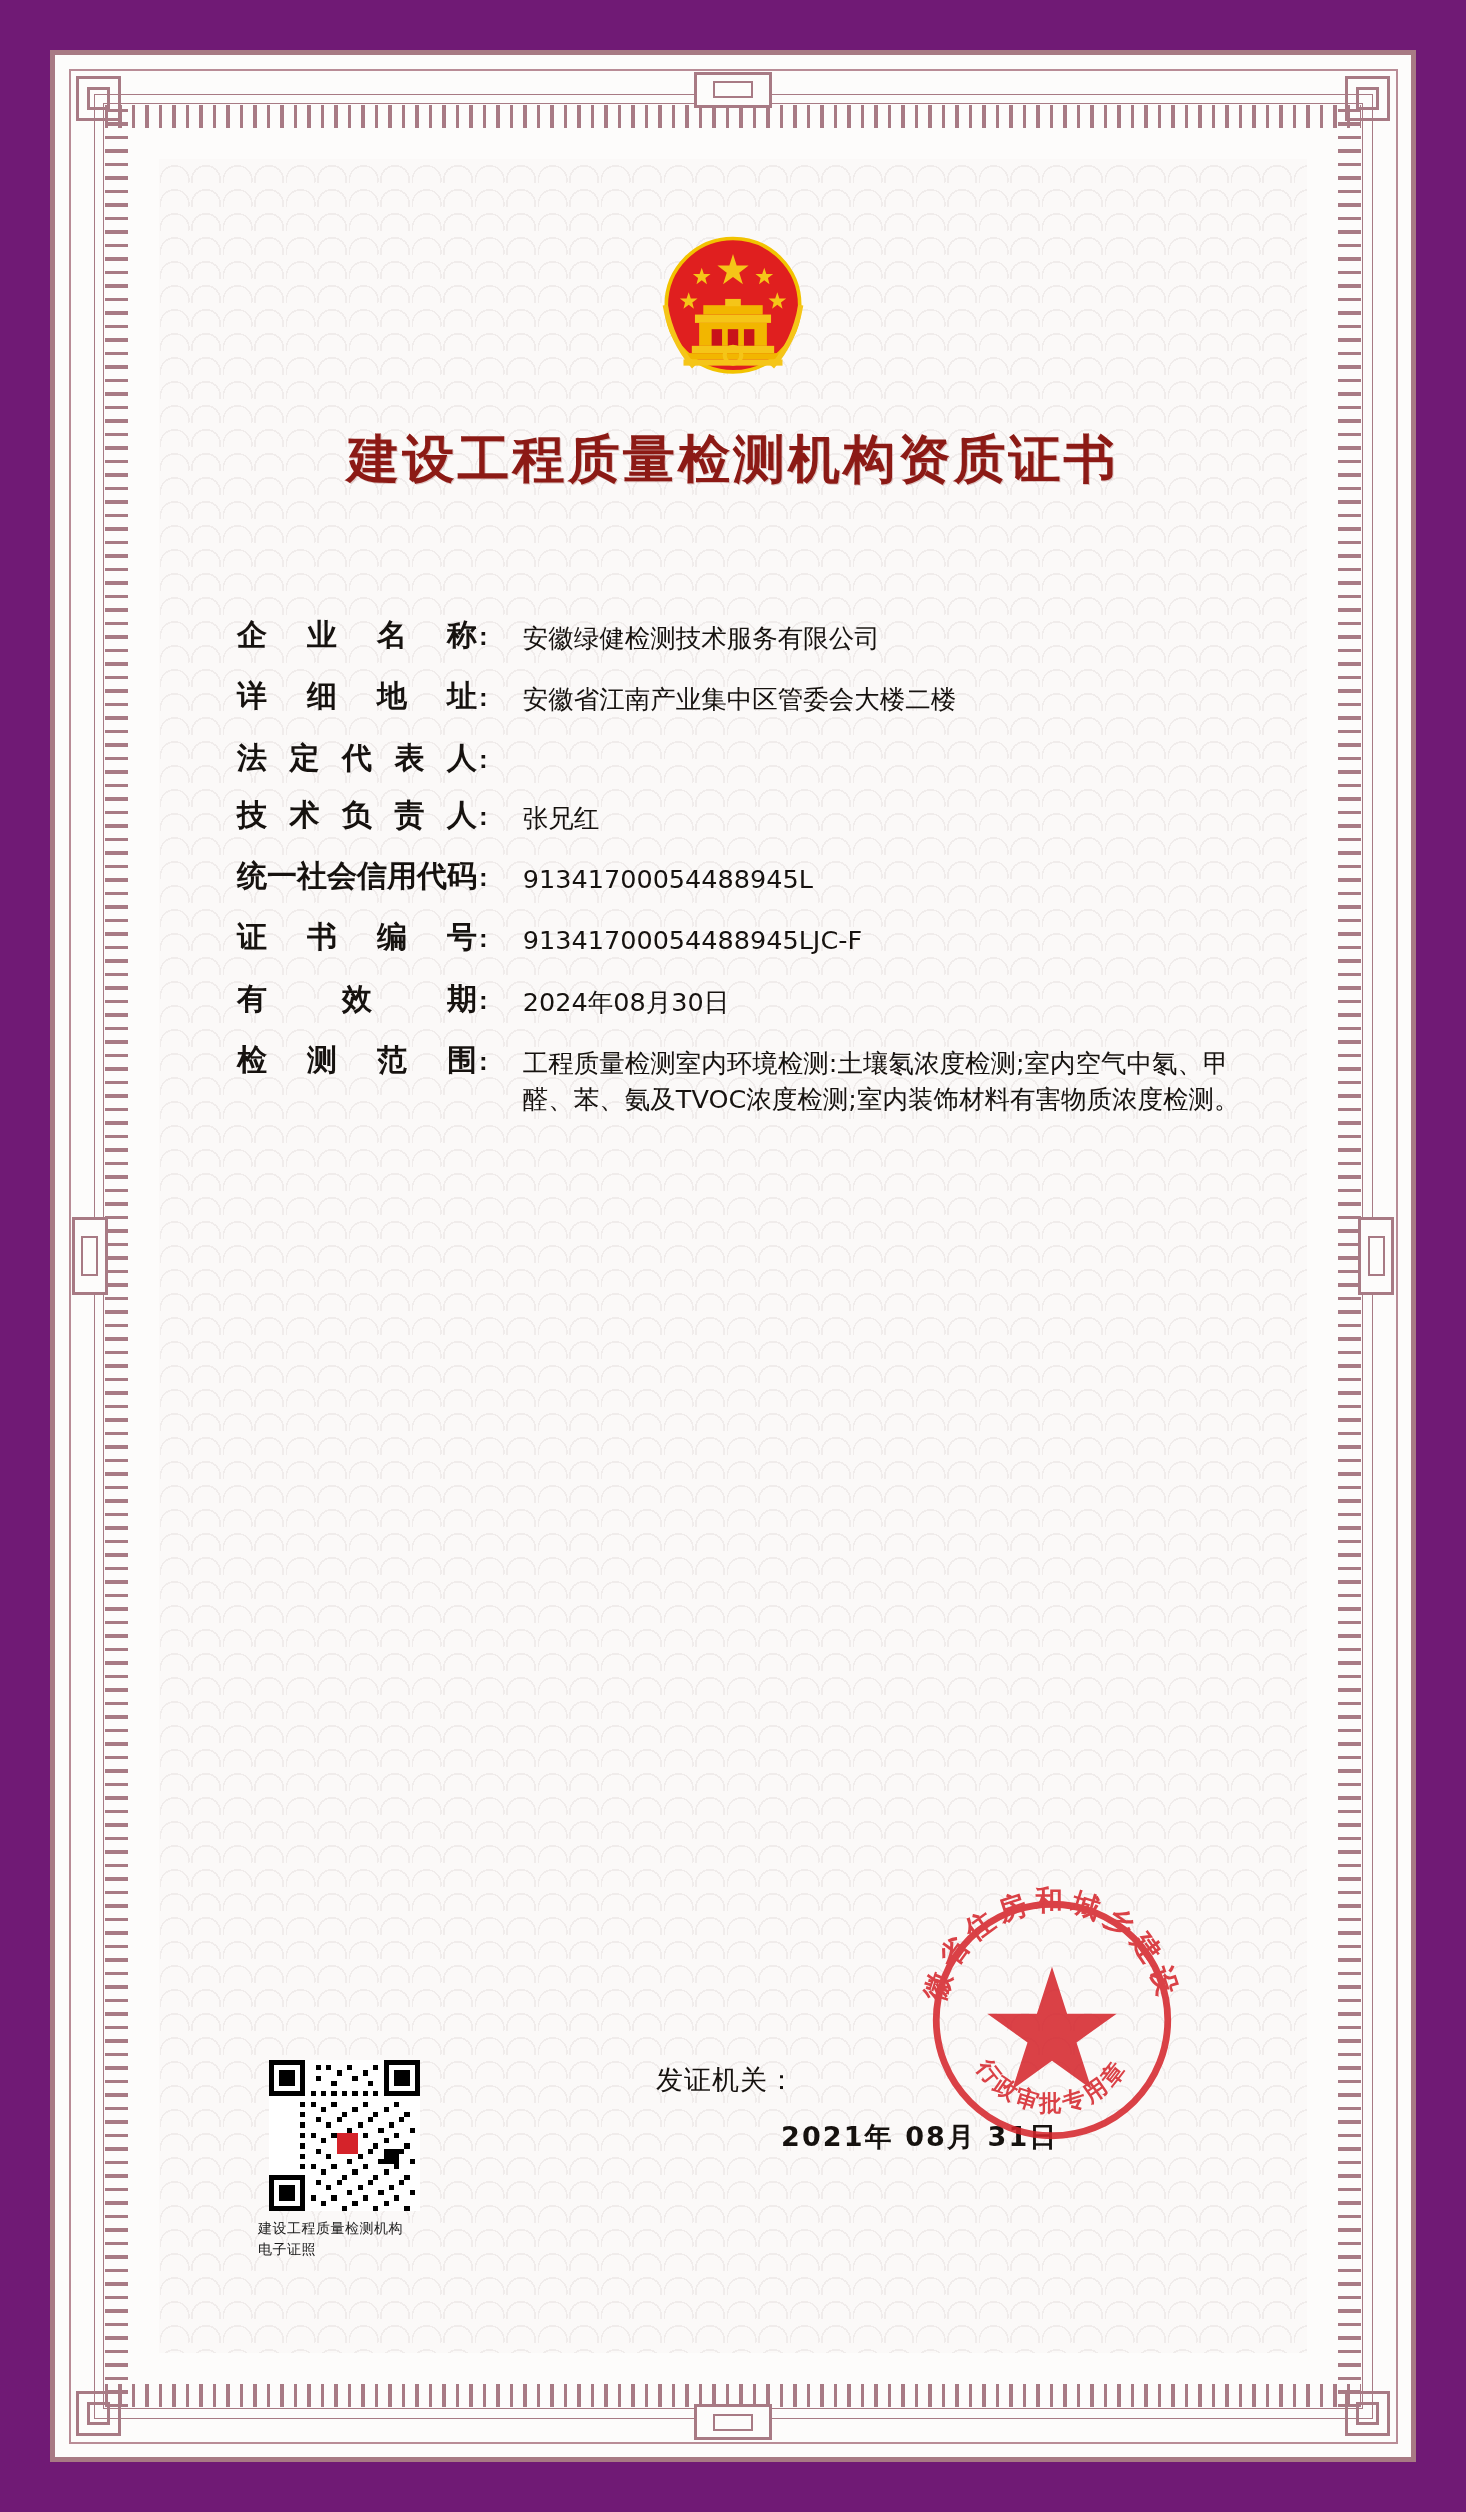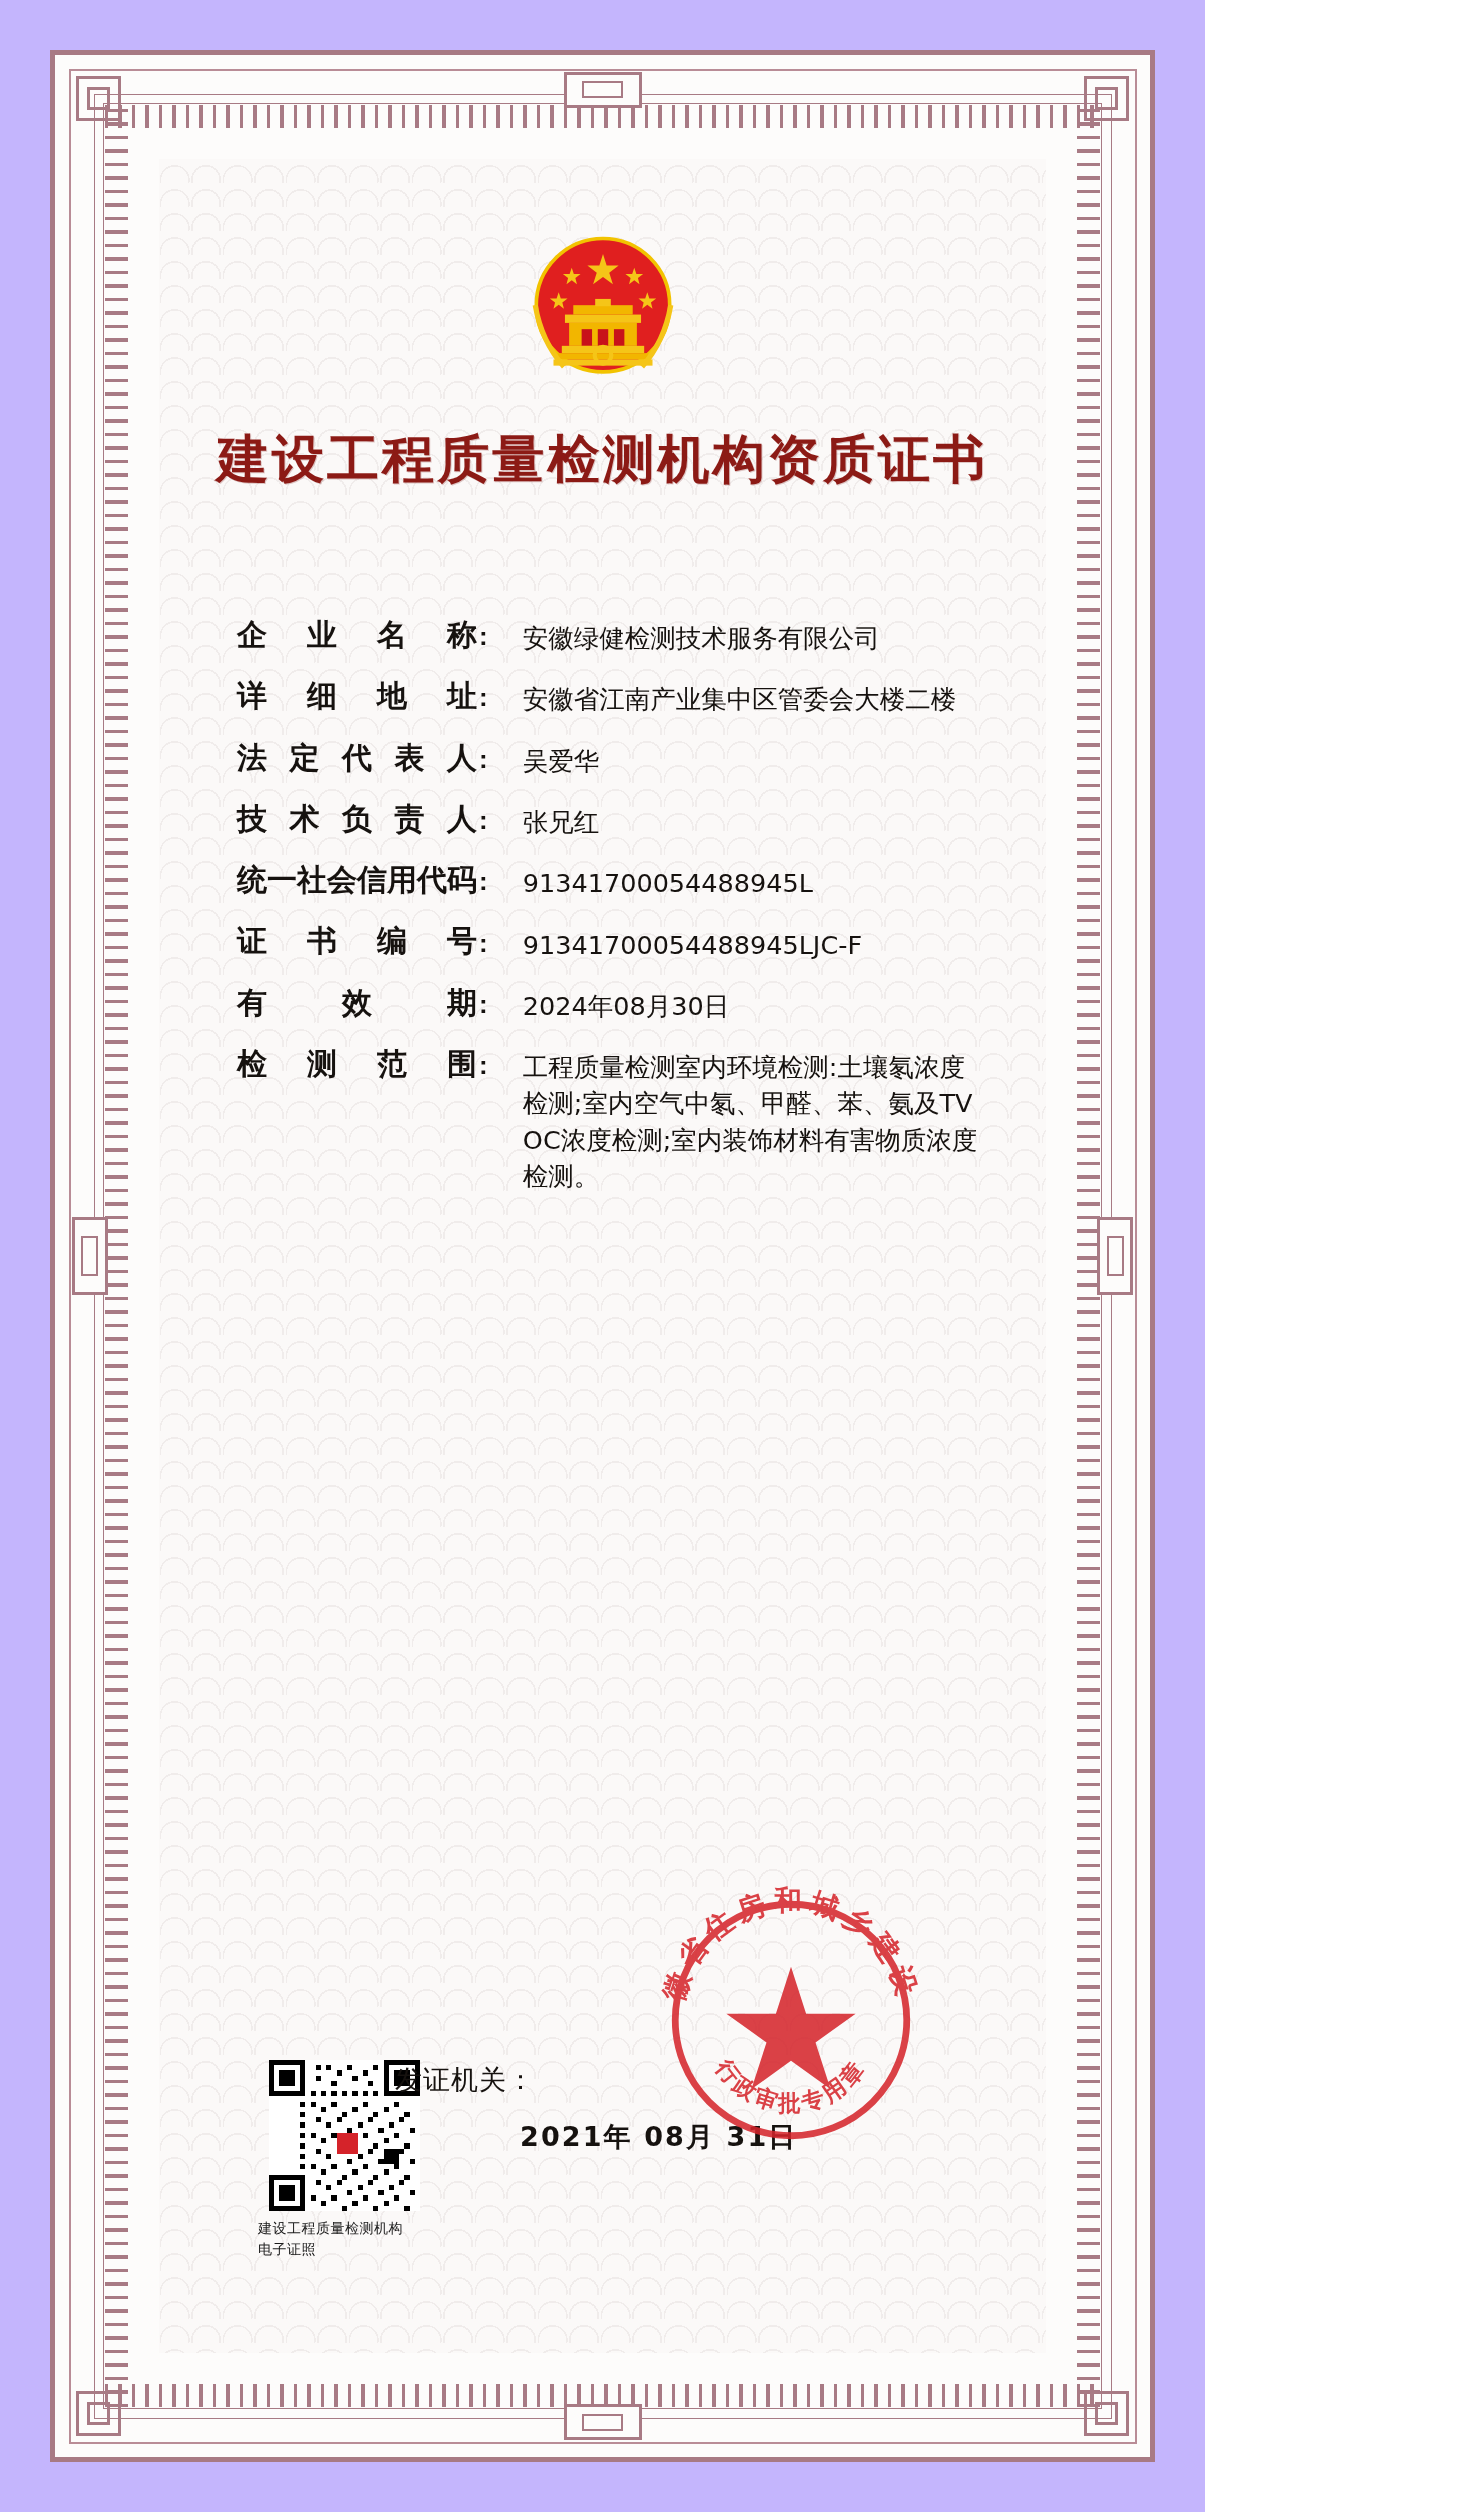--- a/index.html
+++ b/index.html
@@ -5,23 +5,23 @@
   html, body {
     margin: 0;
     padding: 0;
     background: #ffffff;
   }
   body {
     font-family: "Liberation Sans", "DejaVu Sans", sans-serif;
   }
   .page {
     position: relative;
-    width: 1205px;
+    width: 1466px;
     height: 2512px;
-    background: #c4b5fd;
+    background: #701a75;
     overflow: hidden;
   }
 
   
   .frame-outer {
     position: absolute;
     left: 50px;
     top: 50px;
     right: 50px;
     bottom: 50px;
@@ -342,21 +342,20 @@
 
         <div class="row">
           <div class="label">
             <span>法</span>
               <span>定</span>
               <span>代</span>
               <span>表</span>
               <span>人</span>
           </div>
           <div class="colon">:</div>
-          <div class="value">吴爱华</div>
         </div>
 
         <div class="row">
           <div class="label">
             <span>技</span>
               <span>术</span>
               <span>负</span>
               <span>责</span>
               <span>人</span>
           </div>

